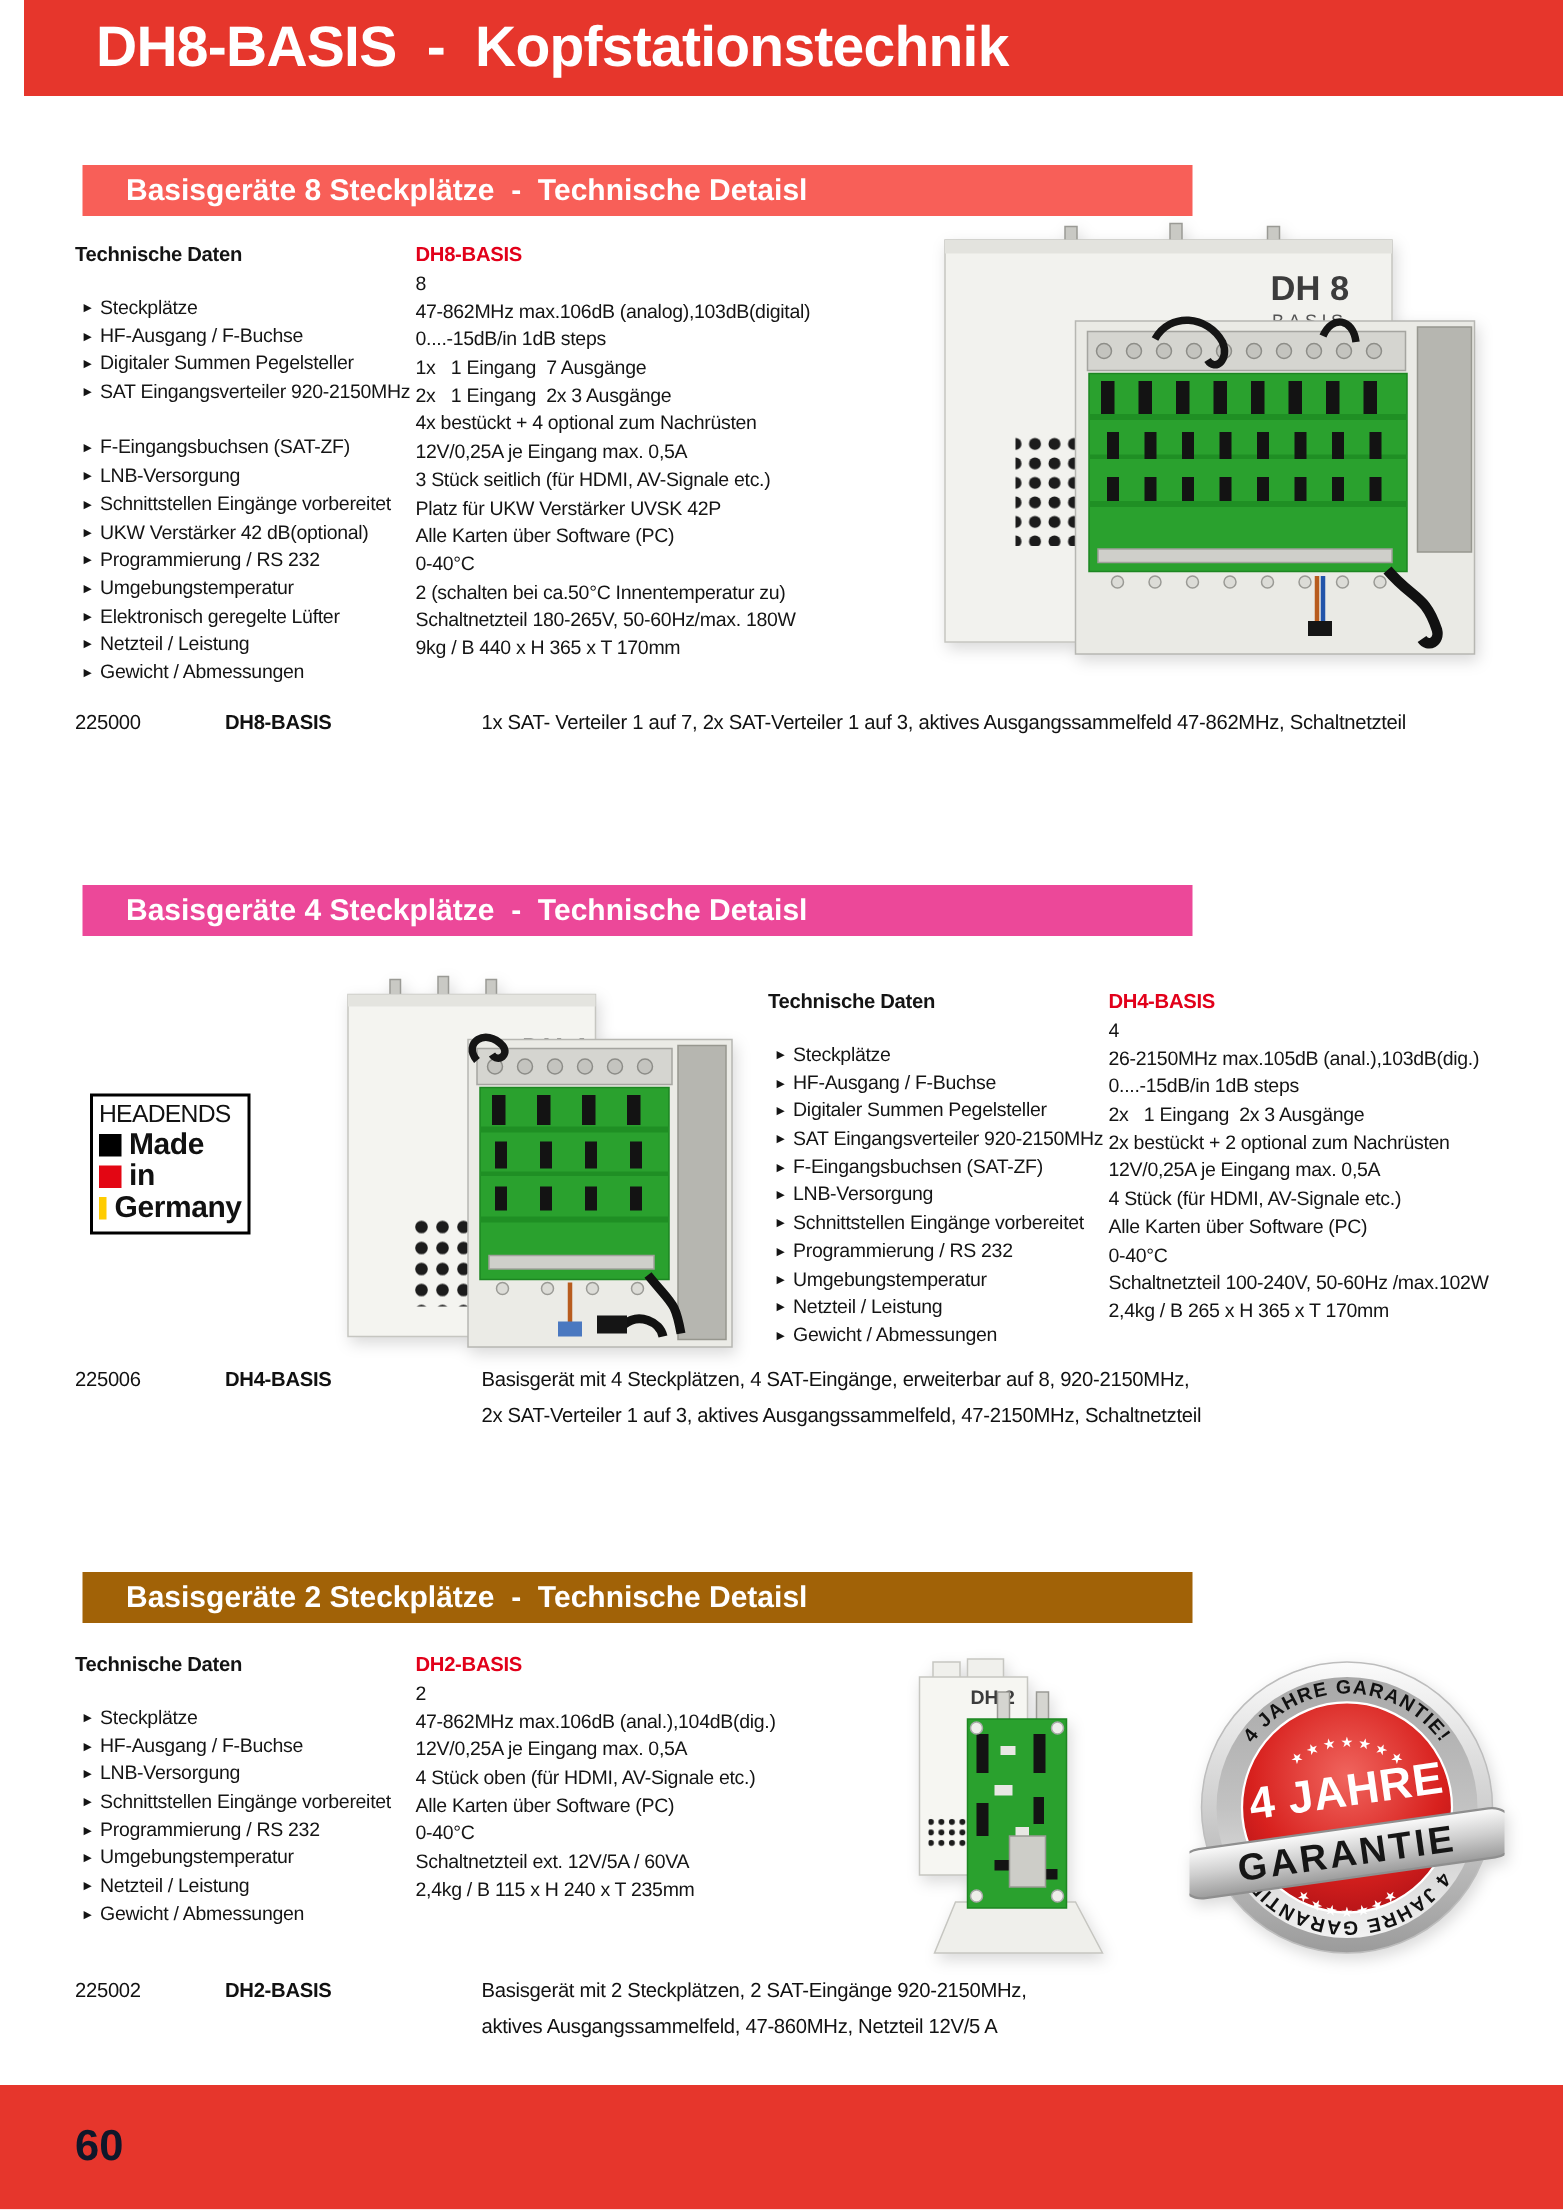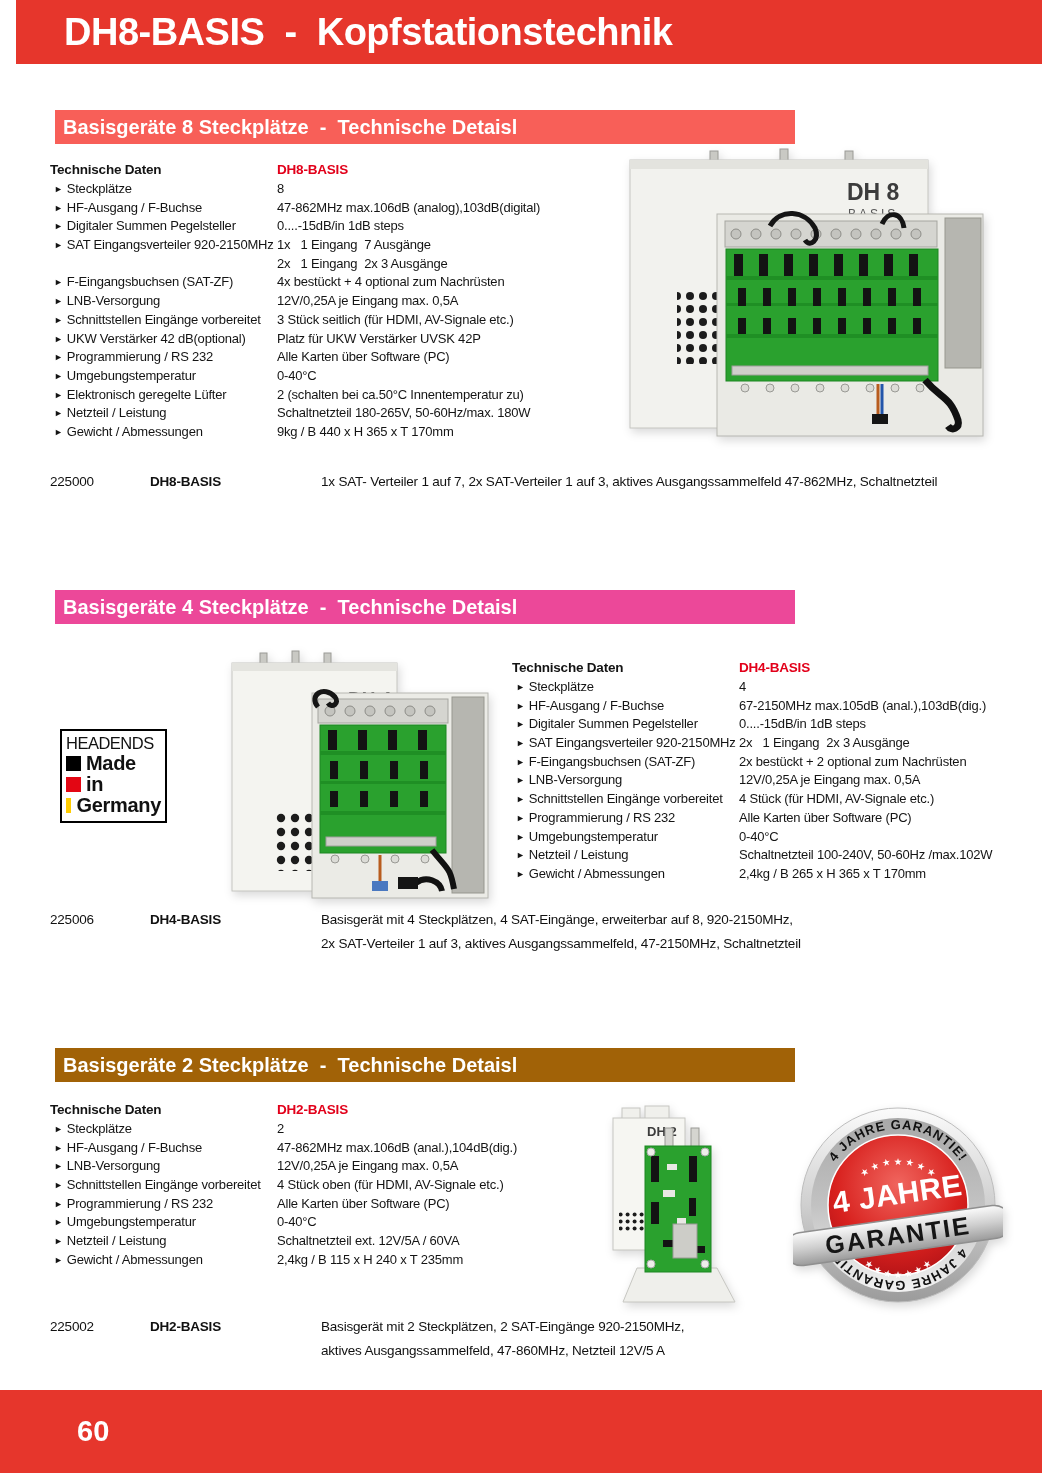--- a/index.html
+++ b/index.html
@@ -6,29 +6,29 @@
   html,body { background:#ffffff; }
   body { font-family:"Liberation Sans", sans-serif; color:#111; }
   .page { position:relative; width:1042px; height:1473px; background:#ffffff; overflow:hidden; }
 
   
   .top-header { position:absolute; left:16px; top:0; width:1042px; height:64px; display:flex; align-items:center; }
   .top-header .title { color:#fff; font-size:38px; font-weight:bold; padding-left:48px; white-space:pre; letter-spacing:-0.5px; }
 
   
   .banner { position:absolute; left:55px; width:740px; height:34px; display:flex; align-items:center; }
-  .banner .banner-text { color:#fff; font-size:20px; font-weight:bold; padding-left:8px; white-space:pre; }
+  .banner .banner-text { color:#fff; font-size:20px; font-weight:bold; padding-left:29px; white-space:pre; }
 
   
   .spec-table { position:absolute; font-size:13px; letter-spacing:-0.2px; color:#141414; }
   .spec-head { display:flex; height:19px; line-height:19px; margin-bottom:1px; }
   .spec-label-h { font-weight:bold; width:227px; font-size:13.5px; }
   .spec-value-h { font-weight:bold; font-size:13.5px; color:#e2001a; }
   .spec-row { display:flex; height:18.7px; line-height:18.7px; }
-  .spec-label { width:227px; padding-left:4px; white-space:pre; }
+  .spec-label { width:227px; padding-left:4px; white-space:pre;margin-top:16px; }
   .spec-bullet { display:inline-block; font-size:9px; transform:translateY(-1px); margin-right:4px; }
   .spec-value { flex:1; white-space:pre; }
 
   
   .product-row { position:absolute; left:50px; display:flex; font-size:13.5px; line-height:24px; letter-spacing:-0.2px;gap:32px; }
   .product-code { width:68px; }
   .product-name { width:139px; font-weight:bold; }
   .desc-line { display:block; white-space:pre; }
 
   
@@ -41,21 +41,21 @@
   
   .img-dh8 { position:absolute; left:620px; top:148px; }
   .img-dh4 { position:absolute; left:220px; top:645px; }
   .img-dh2 { position:absolute; left:597px; top:1100px; }
   .badge   { position:absolute; left:793px; top:1100px; }
   .photo { filter: drop-shadow(2px 4px 5px rgba(0,0,0,0.15)); }
   svg text { font-family:"Liberation Sans", sans-serif; }
 
   
   .footer { position:absolute; left:0; top:1390px; width:1042px; height:83px; display:flex; align-items:center; }
-  .footer .page-num { color:#ffffff; font-size:29px; font-weight:bold; padding-left:77px; }
+  .footer .page-num { color:#0f172a; font-size:29px; font-weight:bold; padding-left:50px; }
 </style>
 </head>
 <body>
 
 <div class="page">
 
   <div class="top-header" style="background: rgb(230, 54, 44);">
     <div class="title">DH8-BASIS  -  Kopfstationstechnik</div>
   </div>
 
@@ -316,21 +316,21 @@
       <span class="spec-label-h">Technische Daten</span>
       <span class="spec-value-h">DH4-BASIS</span>
     </div>
     <div>
         <div class="spec-row">
           <span class="spec-label"><span class="spec-bullet">►</span>Steckplätze</span>
           <span class="spec-value">4</span>
         </div>
         <div class="spec-row">
           <span class="spec-label"><span class="spec-bullet">►</span>HF-Ausgang / F-Buchse</span>
-          <span class="spec-value">67-2150MHz max.105dB (anal.),103dB(dig.)</span>
+          <span class="spec-value">26-2150MHz max.105dB (anal.),103dB(dig.)</span>
         </div>
         <div class="spec-row">
           <span class="spec-label"><span class="spec-bullet">►</span>Digitaler Summen Pegelsteller</span>
           <span class="spec-value">0....-15dB/in 1dB steps</span>
         </div>
         <div class="spec-row">
           <span class="spec-label"><span class="spec-bullet">►</span>SAT Eingangsverteiler 920-2150MHz</span>
           <span class="spec-value">2x   1 Eingang  2x 3 Ausgänge</span>
         </div>
         <div class="spec-row">

